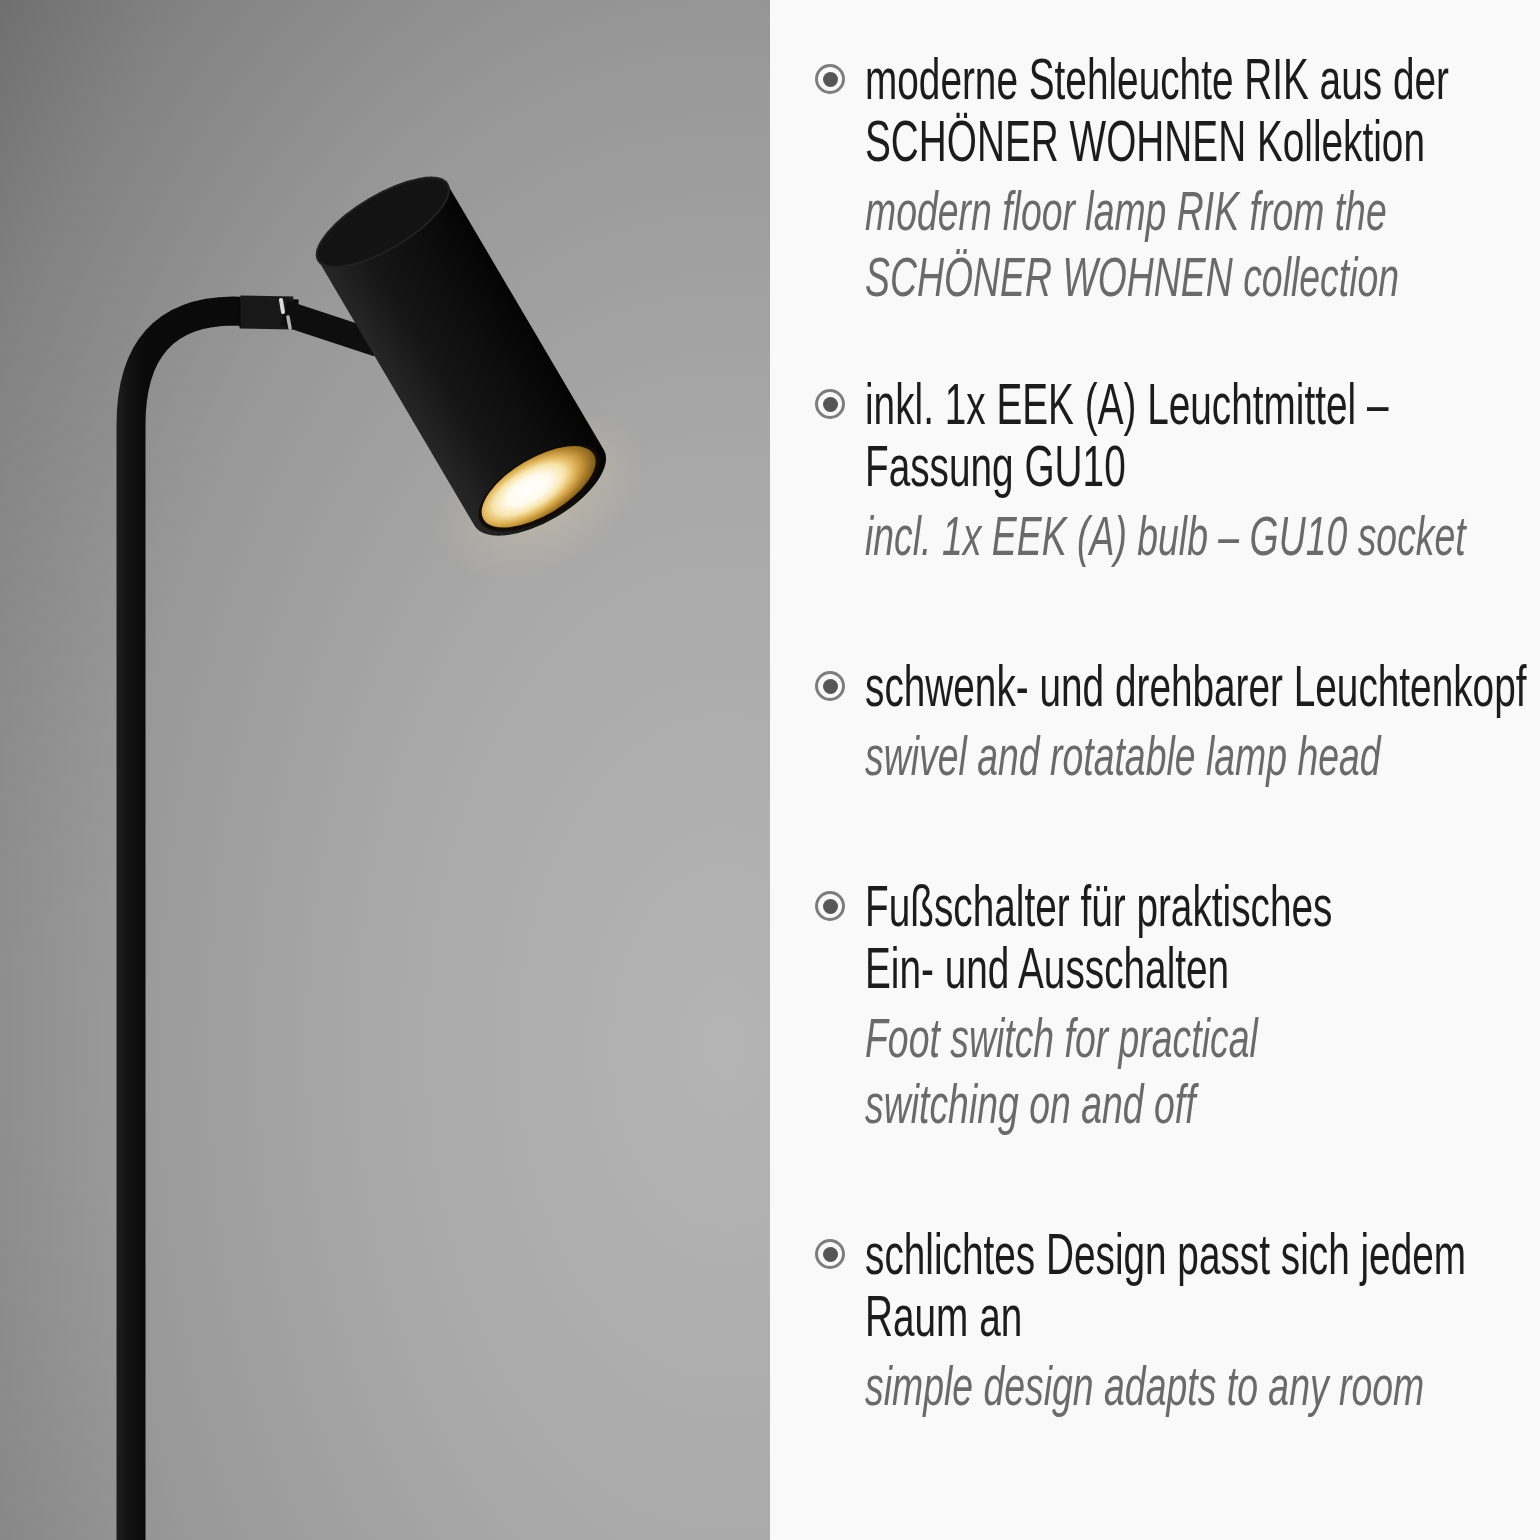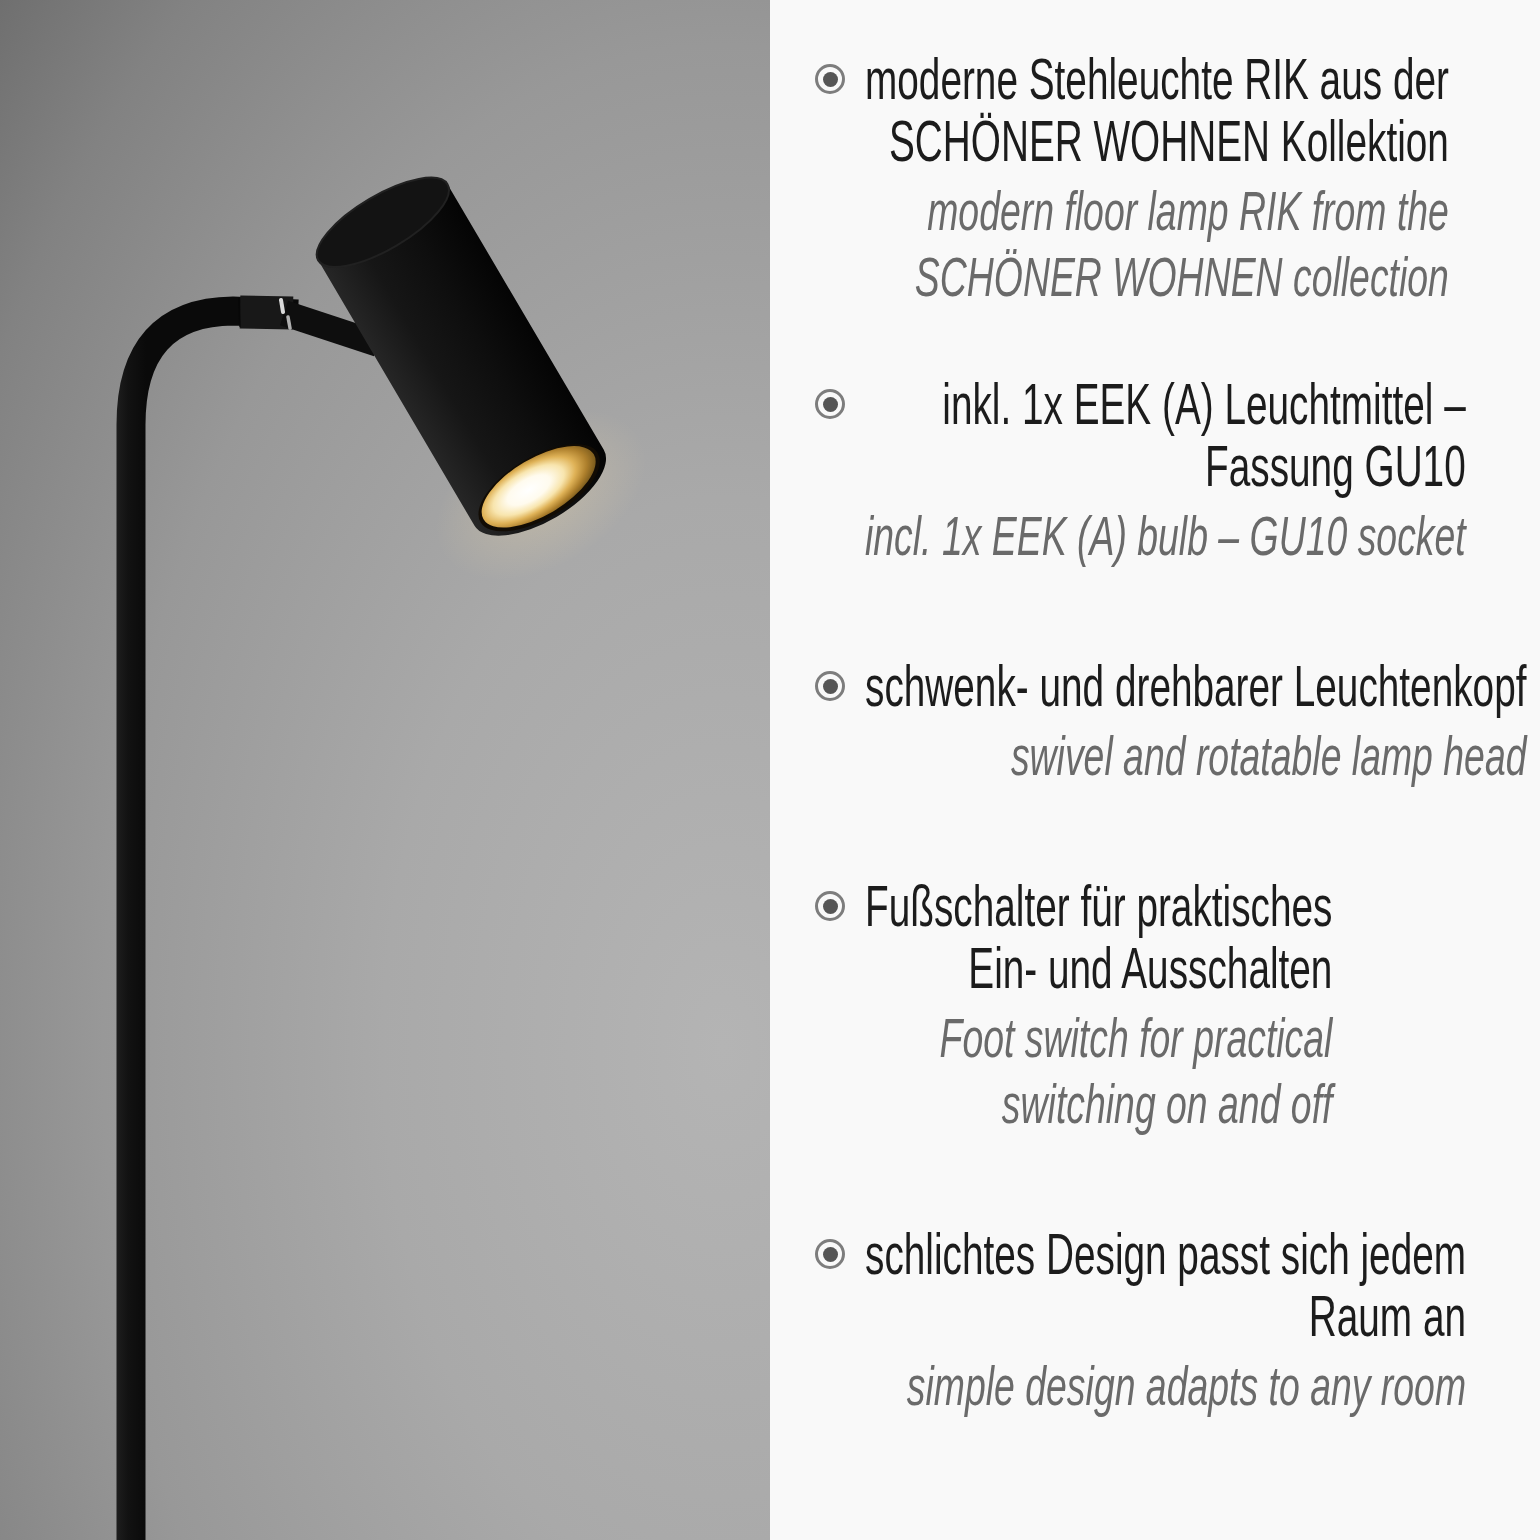--- a/index.html
+++ b/index.html
@@ -3,21 +3,20 @@
 <meta charset="utf-8">
 <style>
   html,body{margin:0;padding:0;background:#ffffff;}
   .page{
     position:relative;
     width:1540px;height:1540px;
     overflow:hidden;
     display:flex;
     font-family:"Liberation Sans",sans-serif;
     background:#f9f9f9;
-    text-align:right;
   }
   
   .photo{
     position:relative;
     flex:0 0 770px;height:1540px;overflow:hidden;
     background:
       radial-gradient(130% 105% at 94% 68%,
         #b4b4b4 0%, #a9a9a9 34%, #989898 62%, #828282 84%, #6b6b6b 100%);
   }
   .photo svg{position:absolute;left:0;top:0;display:block;}

